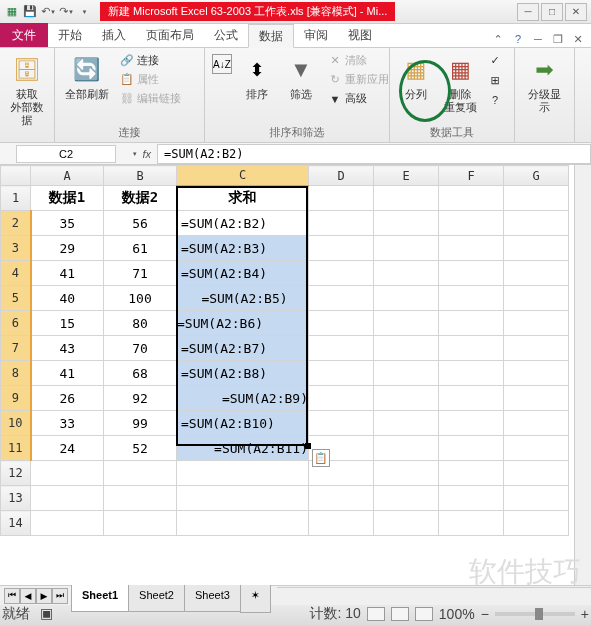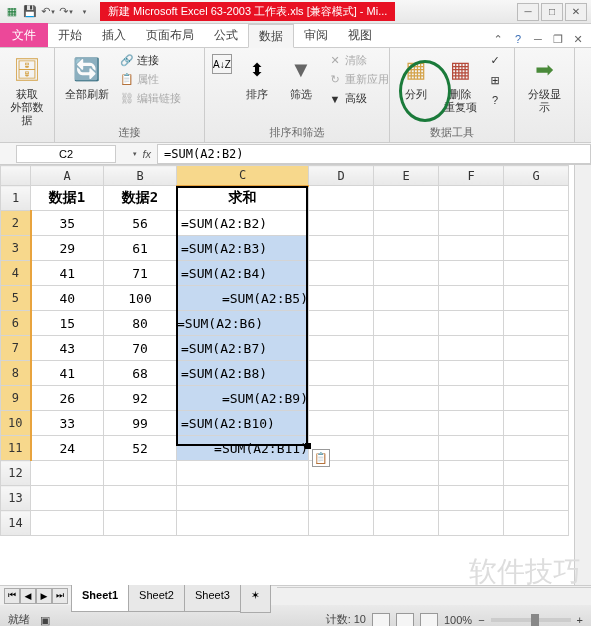--- a/index.html
+++ b/index.html
@@ -4,21 +4,21 @@
 <style>
 *{box-sizing:border-box;margin:0;padding:0;font-family:"Microsoft YaHei",SimSun,Arial,sans-serif}
 body{width:591px;height:626px;background:#fff;overflow:hidden;position:relative;font-size:12px}
 .titlebar{height:24px;background:linear-gradient(#f7f7f7,#e8e8e8);display:flex;align-items:center;border-bottom:1px solid #ccc}
 .qat{display:flex;align-items:center;gap:2px;padding:0 4px}
 .qat-icon{width:16px;height:16px;display:flex;align-items:center;justify-content:center;font-size:11px;color:#555}
 .title-red{background:#e81123;color:#fff;padding:2px 8px;font-size:11px;margin-left:4px;white-space:nowrap;overflow:hidden}
 .win-controls{margin-left:auto;display:flex;gap:2px;padding-right:4px}
 .win-btn{width:22px;height:18px;border:1px solid #bbb;background:#f0f0f0;font-size:10px;display:flex;align-items:center;justify-content:center;color:#555}
 .ribbon-tabs{height:24px;display:flex;align-items:flex-end;background:#fff;border-bottom:1px solid #ccc}
-.file-tab{background:#ec4899;color:#fff;padding:4px 12px;font-size:12px;height:24px;display:flex;align-items:center}
+.file-tab{background:#be185d;color:#fff;padding:4px 12px;font-size:12px;height:24px;display:flex;align-items:center}
 .tab{padding:4px 10px;font-size:12px;color:#444;cursor:pointer;height:24px;display:flex;align-items:center}
 .tab.active{background:#f5f5f5;border:1px solid #ccc;border-bottom:1px solid #f5f5f5;margin-bottom:-1px}
 .help-btns{margin-left:auto;display:flex;gap:2px;padding-right:4px}
 .help-btn{width:18px;height:16px;font-size:11px;color:#666;display:flex;align-items:center;justify-content:center}
 .ribbon{height:95px;background:linear-gradient(#f7f7f7,#eaeaea);border-bottom:1px solid #ccc;display:flex}
 .rgroup{border-right:1px solid #ccc;padding:4px 6px;display:flex;flex-direction:column;position:relative}
 .rgroup-label{position:absolute;bottom:2px;left:0;right:0;text-align:center;font-size:11px;color:#666}
 .rgroup-body{flex:1;display:flex;align-items:flex-start;gap:4px}
 .big-btn{display:flex;flex-direction:column;align-items:center;gap:2px;padding:2px 4px;cursor:pointer}
 .big-icon{width:32px;height:32px;display:flex;align-items:center;justify-content:center;font-size:22px}
@@ -47,21 +47,21 @@
 .fill-handle{position:absolute;width:6px;height:6px;background:#000;pointer-events:none}
 .paste-icon{position:absolute;width:18px;height:18px;border:1px solid #999;background:#fff;font-size:11px;display:flex;align-items:center;justify-content:center}
 .scroll-v{position:absolute;right:0;top:0;bottom:0;width:17px;background:#f0f0f0;border-left:1px solid #ccc}
 .scroll-h{position:absolute;left:0;right:17px;bottom:0;height:17px;background:#f0f0f0;border-top:1px solid #ccc;display:flex;align-items:center}
 .sheet-tabs{height:20px;display:flex;align-items:center;background:#f0f0f0;border-top:1px solid #ccc;font-size:11px}
 .sheet-nav{display:flex;gap:0;padding:0 4px}
 .sheet-nav-btn{width:16px;height:16px;border:1px solid #aaa;background:#e8e8e8;font-size:9px;display:flex;align-items:center;justify-content:center}
 .sheet-tab{padding:10px 10px;background:#fff;border:1px solid #aaa;border-top:none;margin-left:-1px;cursor:pointer}
 .sheet-tab.active{background:#fff;font-weight:bold}
 .sheet-tab.inactive{background:#e8e8e8}
-.statusbar{height:22px;background:linear-gradient(#eaeaea,#dadada);display:flex;align-items:flex-end;font-size:11px;color:#444;padding:0 8px;gap:10px}
+.statusbar{height:22px;background:linear-gradient(#eaeaea,#dadada);display:flex;align-items:flex-start;font-size:14px;color:#444;padding:0 2px;gap:10px}
 .status-right{margin-left:auto;display:flex;align-items:center;gap:6px}
 .view-btn{width:18px;height:14px;border:1px solid #999;background:#f5f5f5}
 .zoom-slider{width:80px;height:4px;background:#ccc;position:relative}
 .zoom-thumb{position:absolute;width:8px;height:12px;background:#888;top:-4px;left:50%}
 .watermark{position:absolute;right:10px;bottom:35px;font-size:28px;color:#ddd;font-family:Liberation Mono, monospace;pointer-events:none;z-index:5}
 .dropdown-arrow{font-size:7px;color:#555;margin-left:1px}
 </style>
 </head>
 <body>
 
@@ -258,21 +258,21 @@
           <td class="selected" style="text-align:left;padding-left:4px">=SUM(A2:B4)</td>
           <td></td>
           <td></td>
           <td></td>
           <td></td>
         </tr>
         <tr>
           <th class="row-head sel">5</th>
           <td>40</td>
           <td>100</td>
-          <td class="selected" style="text-align:right;padding-left:4px">=SUM(A2:B5)</td>
+          <td class="selected" style="text-align:center;padding-left:4px">=SUM(A2:B5)</td>
           <td></td>
           <td></td>
           <td></td>
           <td></td>
         </tr>
         <tr>
           <th class="row-head sel">6</th>
           <td>15</td>
           <td>80</td>
           <td class="selected" style="text-align:left;">=SUM(A2:B6)</td>

